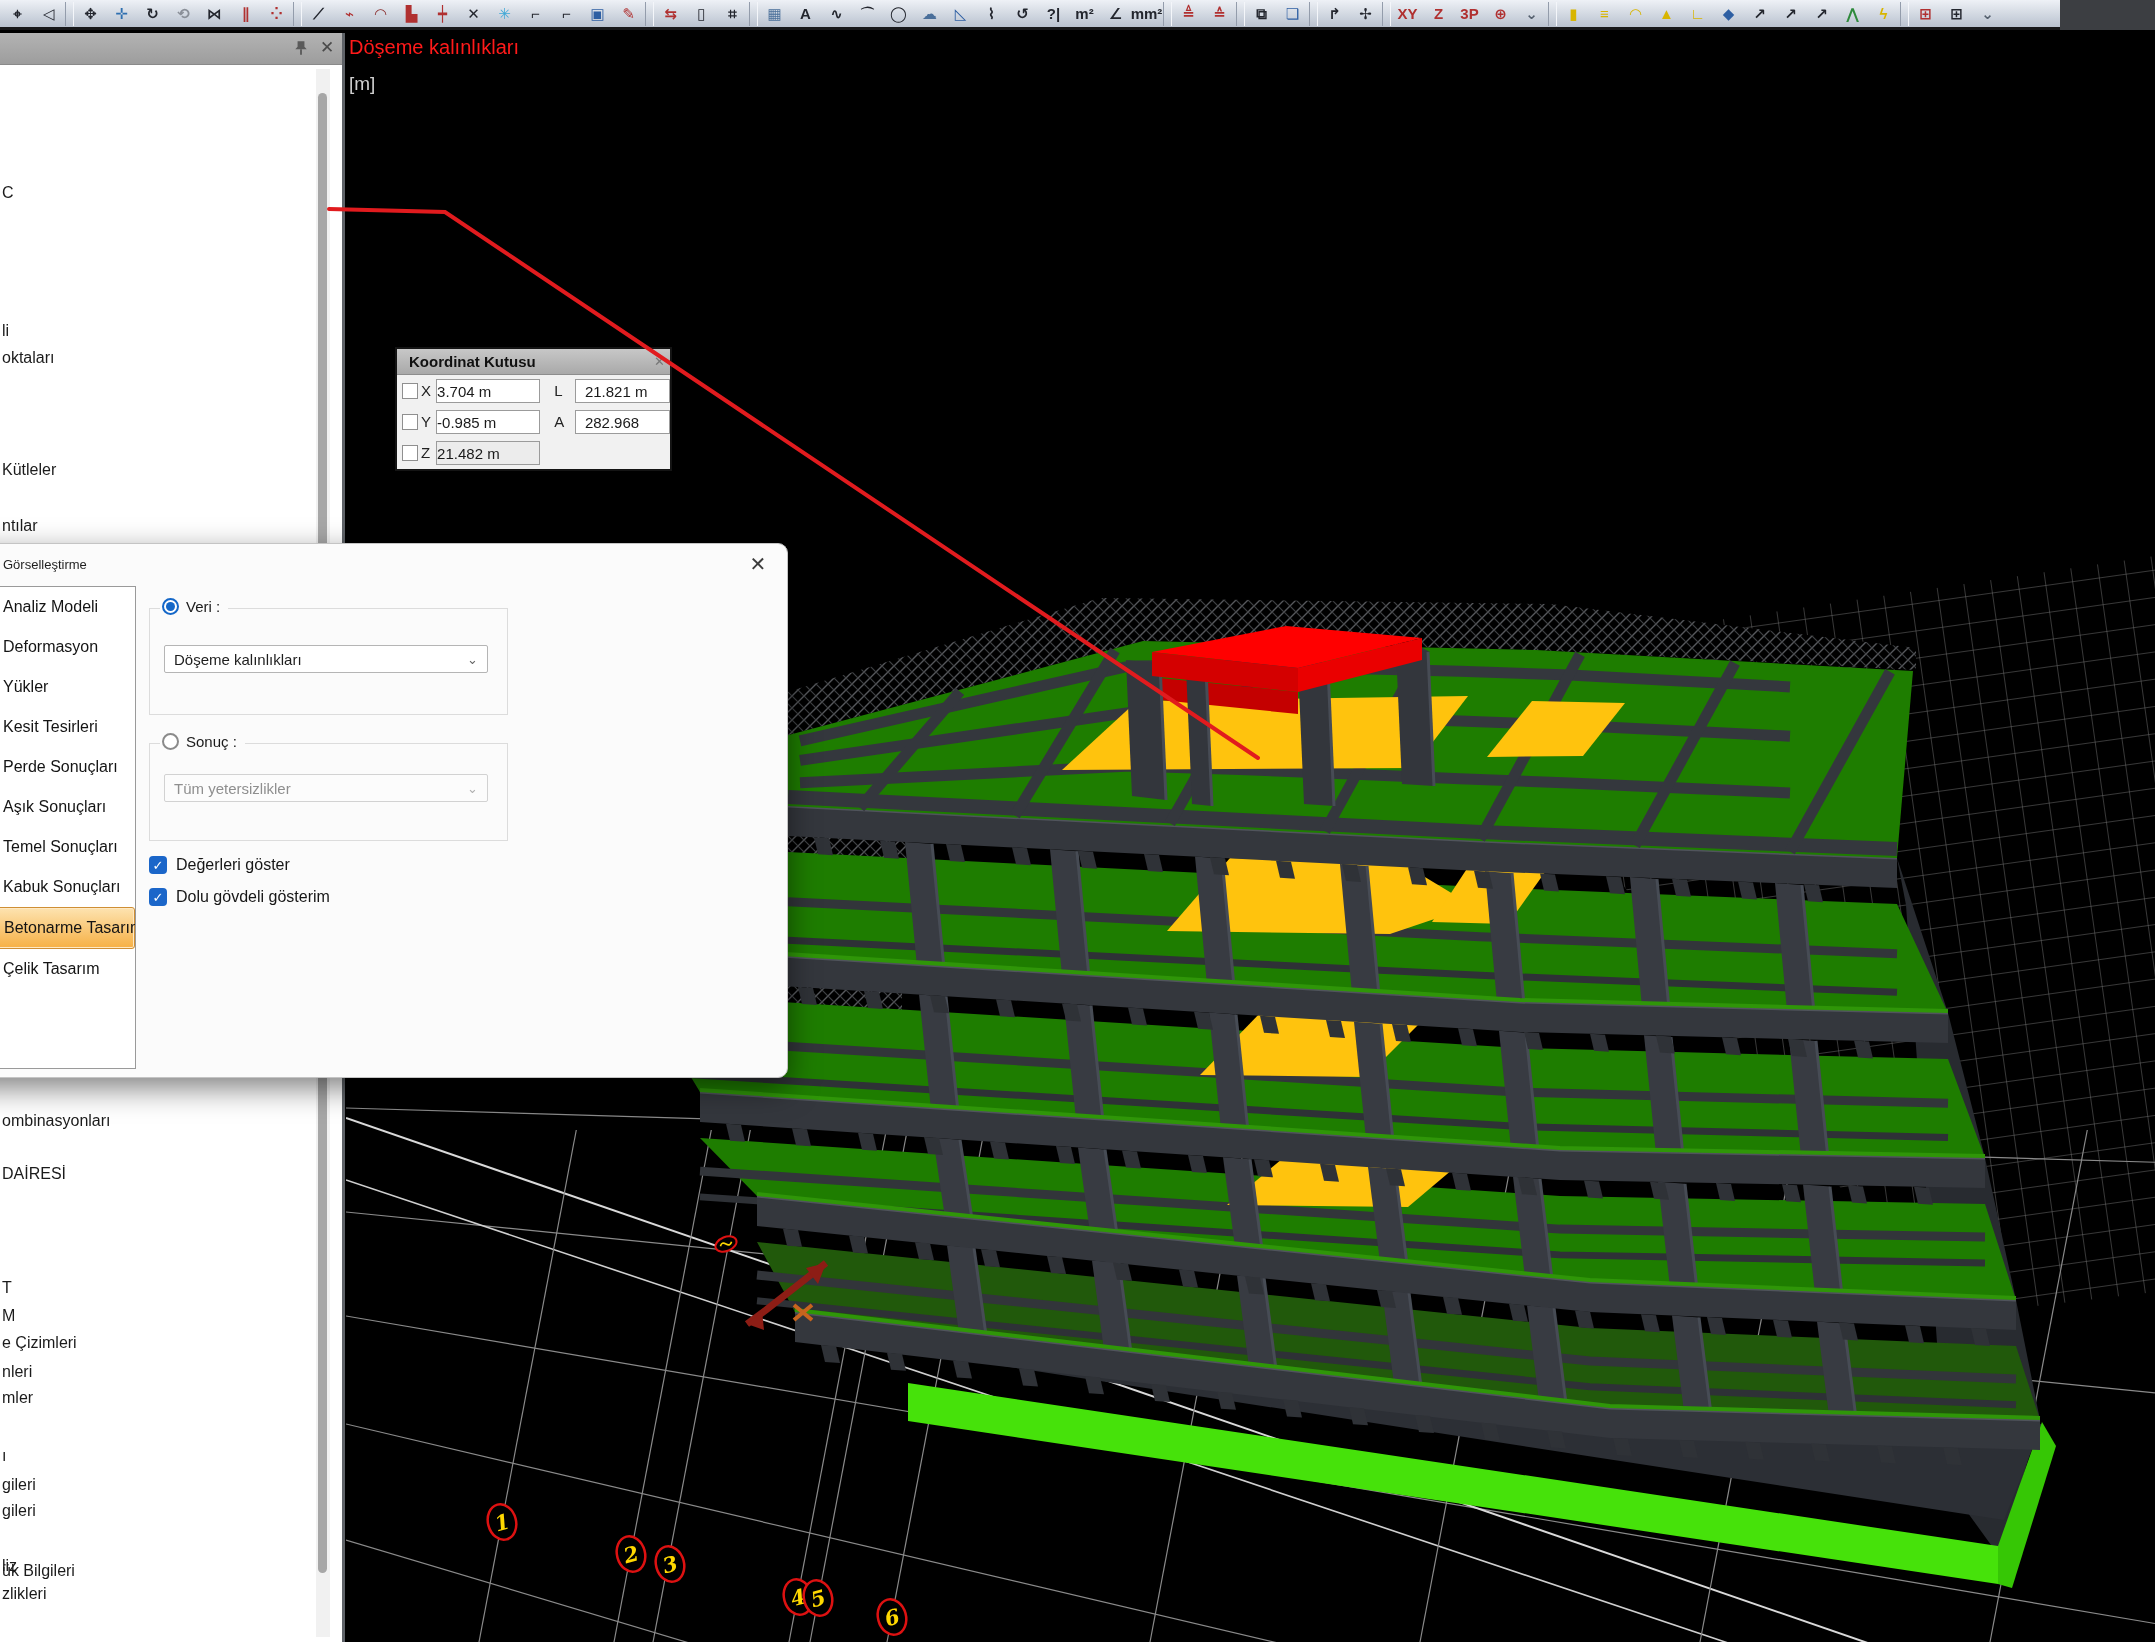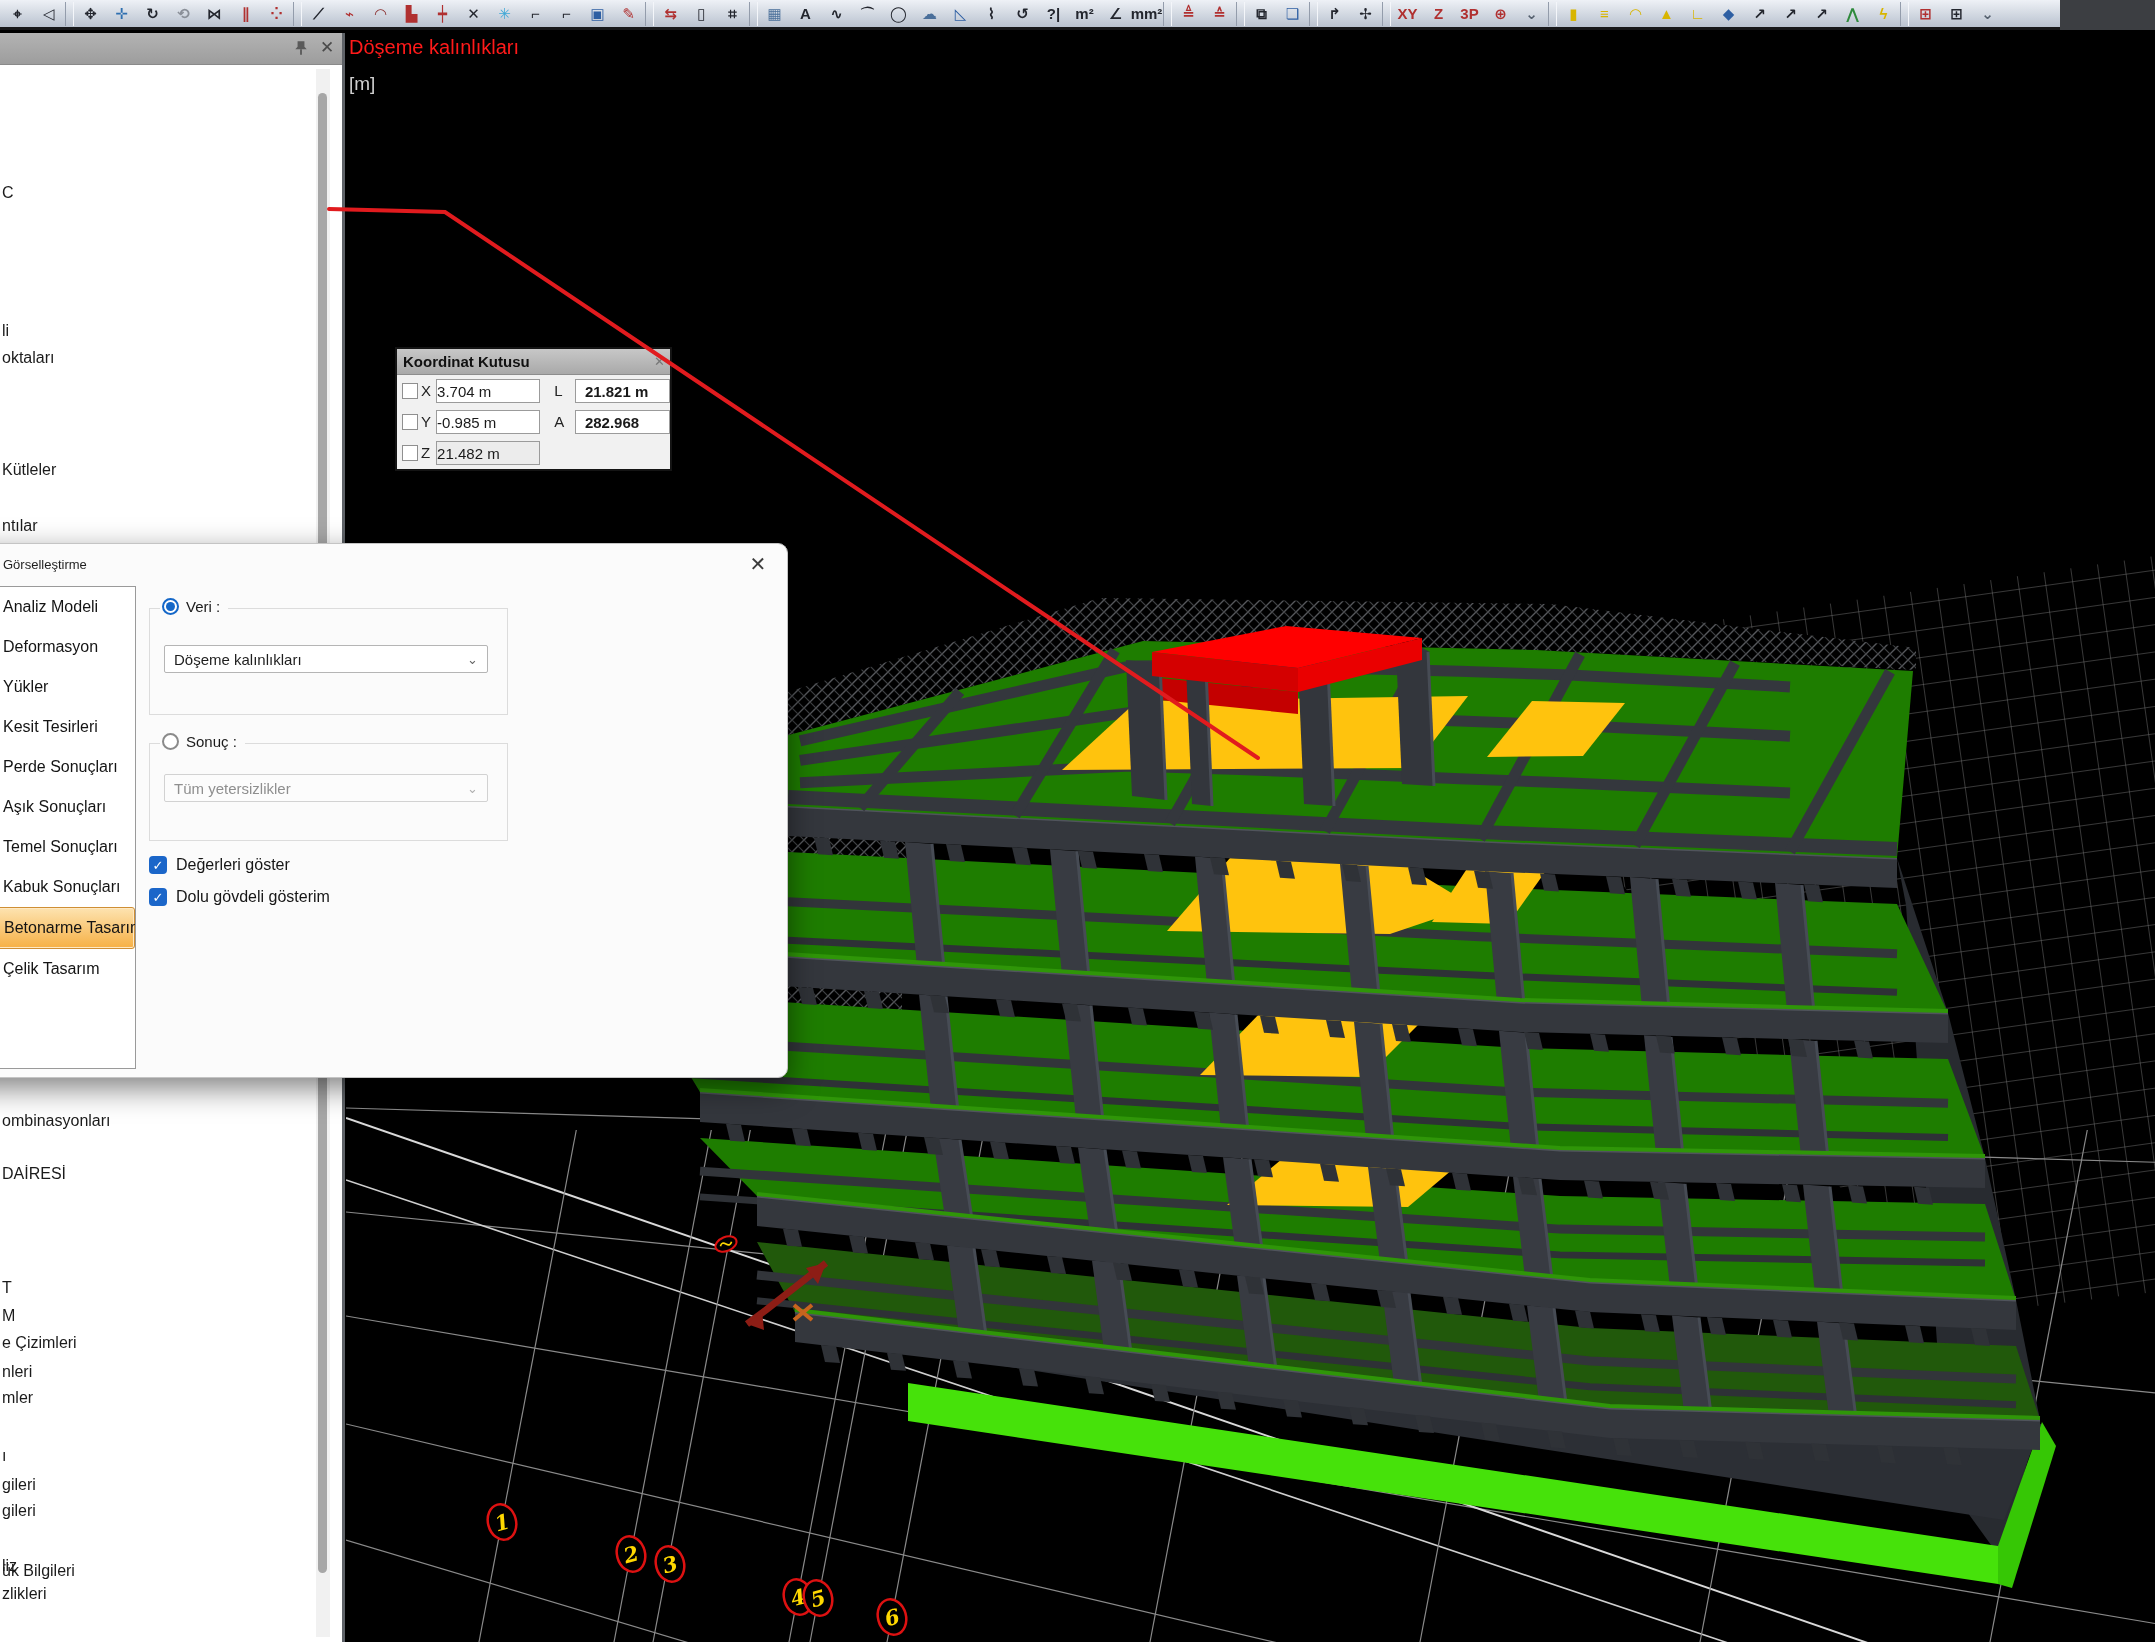--- a/index.html
+++ b/index.html
@@ -29,30 +29,30 @@
   
   #legend{left:3px;top:3px;color:#e6e6e6;}
   #legend-title{font-size:20px;color:var(--legend-title-red,#ff1a1a);white-space:nowrap;}
   #legend-unit{font-size:19px;color:#d0d0d0;margin-top:14px;}
   .lg-row{display:flex;align-items:center;height:38px;}
   .lg-swatch{width:38px;height:38px;display:inline-block;}
   .lg-val{font-size:20px;color:#e6e6e6;margin-left:5px;}
   
   #coordbox{left:49px;top:314px;width:277px;height:124px;background:#f1f1f1;border:2px solid #141414;box-sizing:border-box;}
   #coordbox-title{height:25px;background:linear-gradient(#c7c7c7,#a9a9a9);border-bottom:1px solid #8d8d8d;
-    font-size:15px;font-weight:bold;color:#111;line-height:25px;padding-left:6px;position:relative;}
+    font-size:15px;font-weight:bold;color:#111;line-height:25px;padding-left:12px;position:relative;}
   #coordbox-close{position:absolute;right:5px;top:0;font-size:13px;color:#777;}
   .cb-row{display:flex;align-items:center;height:31px;padding-left:5px;}
   .cb-check{width:14px;height:14px;background:#fff;border:1px solid #8f8f8f;flex:0 0 auto;}
   .cb-lab{width:16px;font-size:15px;color:#222;margin-left:3px;}
   .cb-field{width:110px;height:24px;border:1px solid #9b9b9b;background:#fff;font-size:15px;color:#1a1a1a;
     line-height:24px;box-sizing:border-box;}
   .cb-lab2{width:22px;font-size:15px;color:#222;margin-left:14px;}
   .cb-field2{width:100px;height:24px;border:1px solid #9b9b9b;background:#fff;font-size:15px;color:#1a1a1a;
-    line-height:24px;padding-left:9px;box-sizing:border-box;font-weight:bold;}
+    line-height:24px;padding-left:9px;box-sizing:border-box;}
   .cb-row:last-child .cb-field{background:#ececec;}
   .cb-row .hidden-if-empty:empty{visibility:hidden;}
   
   #overlay{left:0;top:0;width:2155px;height:1642px;pointer-events:none;}
   
   #dialog{left:-70px;top:543px;width:858px;height:535px;background:#fbfbfb;border:1px solid #c4c4c4;
     border-radius:10px;box-shadow:0 10px 30px rgba(0,0,0,.5);box-sizing:border-box;}
   #dialog-title{position:absolute;left:72px;top:13px;font-size:13px;color:#1f1f1f;}
   #dialog-close{position:absolute;right:16px;top:8px;font-size:20px;color:#3c3c3c;width:26px;text-align:center;}
   #dialog-nav{position:absolute;left:0;top:42px;width:205px;height:483px;background:#fff;

